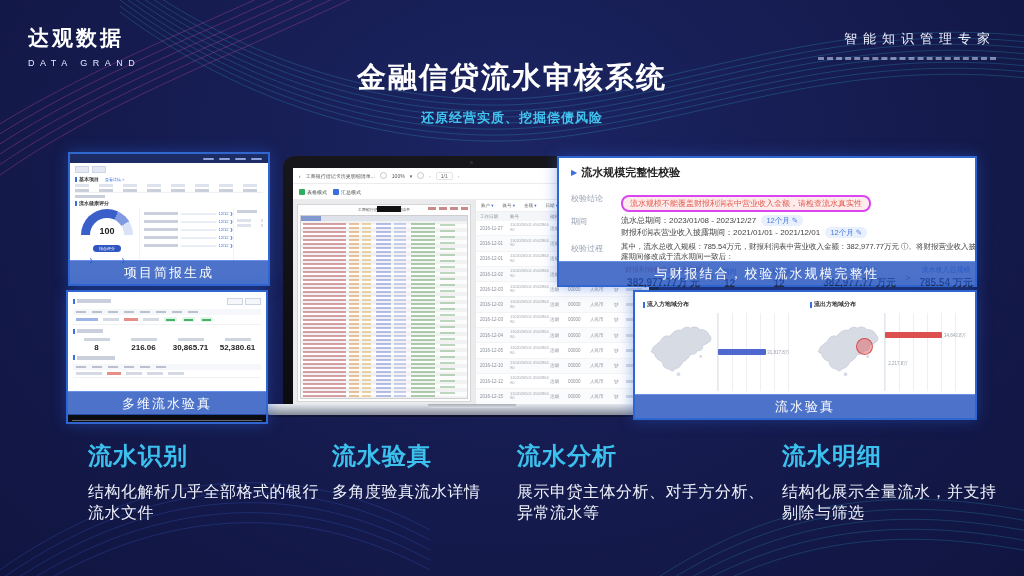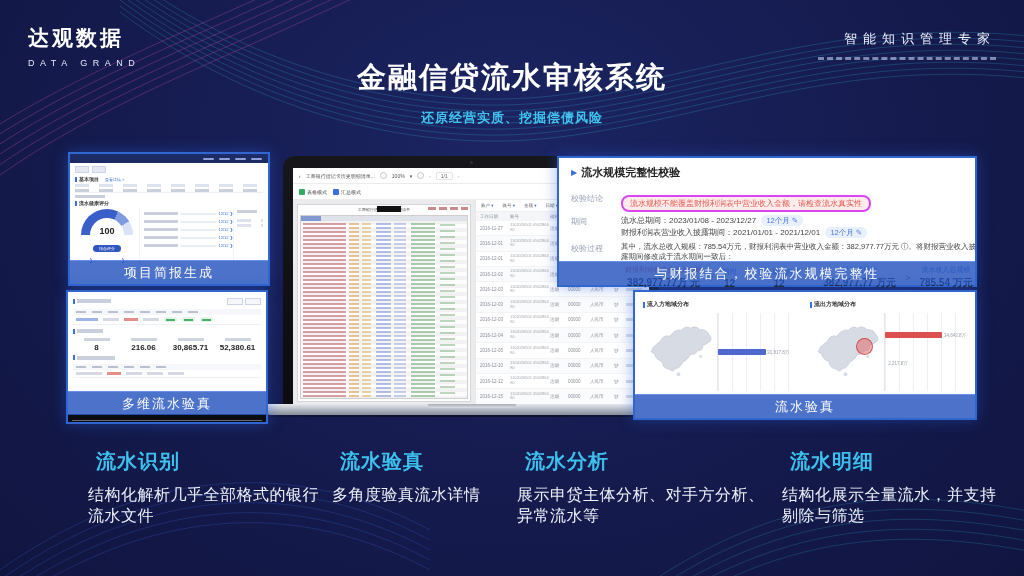--- a/index.html
+++ b/index.html
@@ -167,21 +167,21 @@
   .cp-bar-label{position:absolute;font-size:4.5px;color:#9aa0ab;white-space:nowrap;}
   .hotspot{position:absolute;left:62%;top:28%;width:15px;height:15px;border-radius:50%;
     background:rgba(224,82,82,.45);border:1px solid rgba(205,60,60,.8);}
 
   
   .dark-strip{position:absolute;left:0;right:0;bottom:0;height:7px;background:#0a0c12;border-top:1px solid #30343c;}
   .dark-strip::after{content:"";position:absolute;left:4px;right:4px;bottom:1px;height:1px;background:rgba(190,198,210,.5);}
 
   
   .feature{position:absolute;top:440px;}
-  .feature h3{margin:8px;font-size:20px;font-weight:bold;color:#3cc1ef;letter-spacing:1px;}
+  .feature h3{margin:0;font-size:24px;font-weight:bold;color:#3cc1ef;letter-spacing:1px;}
   .feature p{margin:10px 0 0;font-size:16px;color:#eef1fb;letter-spacing:.5px;}
   #feat-1{left:88px;width:240px;}
   #feat-2{left:332px;width:180px;}
   #feat-3{left:517px;width:262px;}
   #feat-4{left:782px;width:228px;}
 </style>
 </head>
 <body>
 
 <div id="stage">

